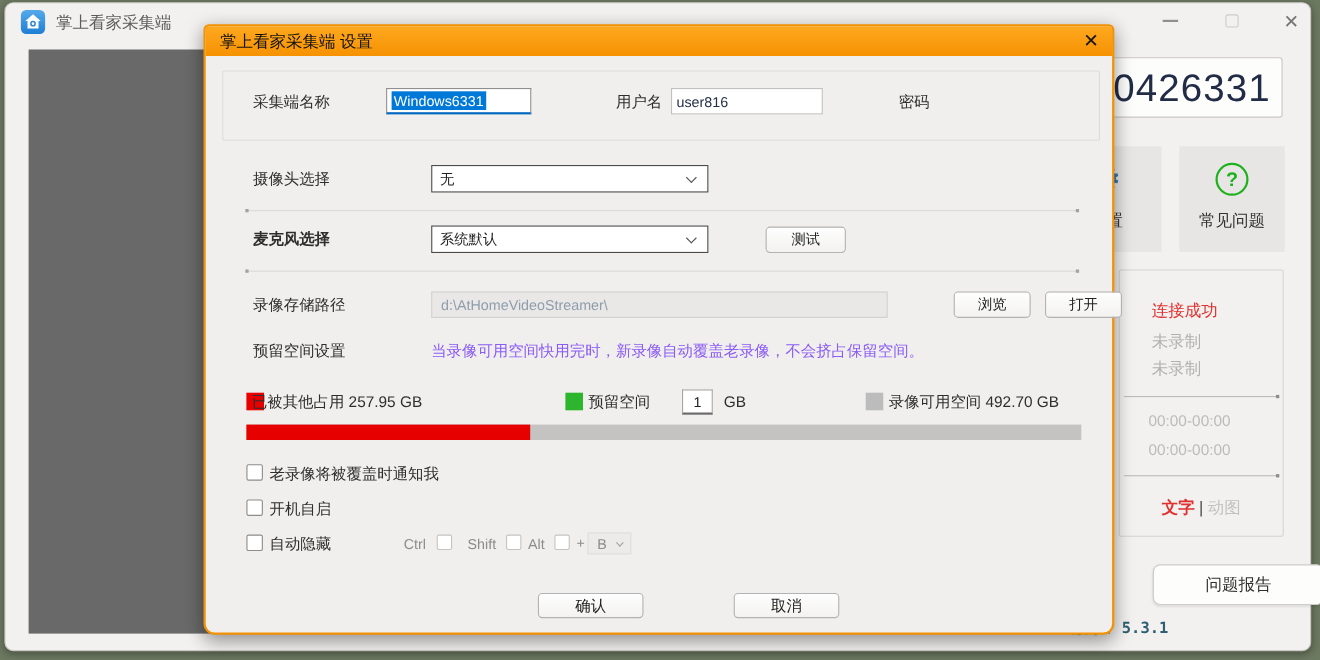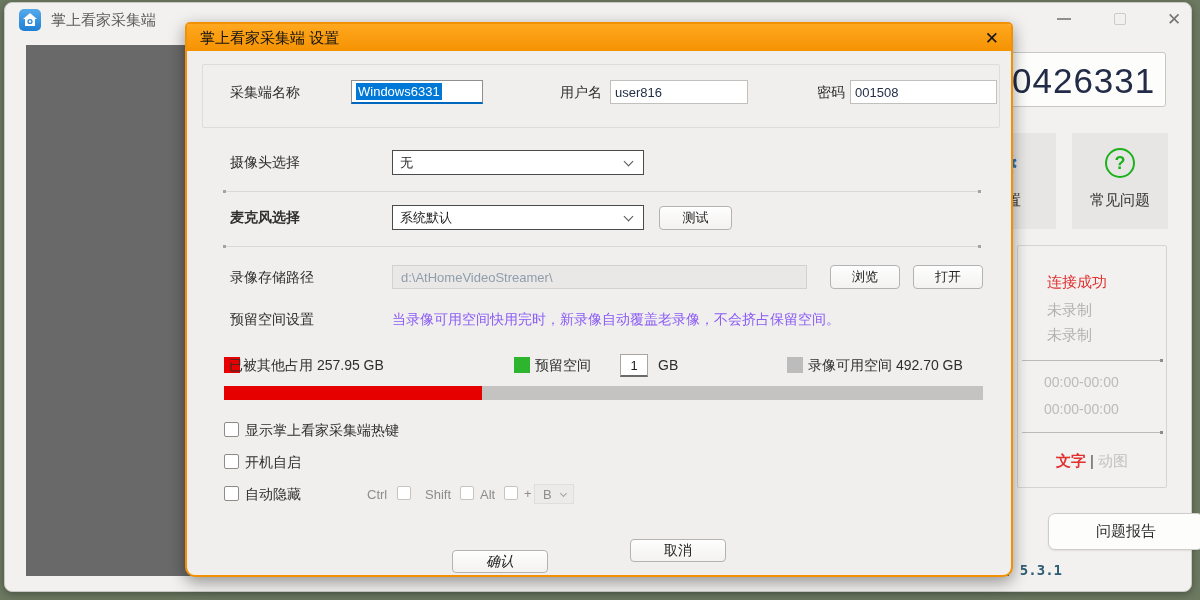--- a/index.html
+++ b/index.html
@@ -69,21 +69,21 @@
   .name-input{ border:1px solid #8f8f8f; border-bottom:2px solid #0067c0; }
   .sel-text{ background:#0078d7; color:#fff; padding:1px 2px; }
 
   .dd{ position:absolute; background:#fff; border:1px solid #4a4a4a; font-size:13px; color:#222;
     display:flex; align-items:center; padding-left:7px; }
   .chev{ position:absolute; right:11px; top:7px; width:7px; height:7px;
     border-right:1.6px solid #555; border-bottom:1.6px solid #555; transform:rotate(45deg); }
   .chev-sm{ right:7px; top:6px; width:5px; height:5px; border-color:#a4a2a0; }
 
   .dlg-btn{ position:absolute; background:linear-gradient(#fefefe,#f3f2f0); border:1px solid #b5b3b1;
-    border-radius:4px; font-size:13px; color:#222; display:flex; align-items:center; justify-content:center; }
+    border-radius:4px; font-size:13px; color:#222; display:flex; align-items:center; justify-content:center;margin-left:37px; }
 
   .sep{ position:absolute; left:37px; width:756px; height:1px; background:#dbd9d6; }
   .sep::before,.sep::after{ content:""; position:absolute; top:-1px; width:3px; height:3px; background:#a5a3a0; }
   .sep::before{ left:-1px; } .sep::after{ right:-1px; }
 
   .path-field{ position:absolute; background:#e9e8e6; border:1px solid #d3d1ce; font-size:13px; color:#8f9dad;
     display:flex; align-items:center; padding-left:8px; }
   .hint-text{ position:absolute; font-size:14px; color:#8b5cf6; }
 
   .legend-sq{ position:absolute; width:16px; height:16px; }
@@ -162,21 +162,20 @@
     </div>
 
     <div class="group1"></div>
     <div class="dlg-label" style="left:43px; top:60px;">采集端名称</div>
     <div class="txt-input name-input" style="left:164px; top:56px; width:132px; height:24px;">
       <span class="sel-text">Windows6331</span>
     </div>
     <div class="dlg-label" style="left:373px; top:60px;">用户名</div>
     <div class="txt-input" style="left:423px; top:56px; width:138px; height:24px;">user816</div>
     <div class="dlg-label" style="left:630px; top:60px;">密码</div>
-    <div class="txt-input" style="left:663px; top:56px; width:147px; height:24px;">001508</div>
 
     <div class="dlg-label" style="left:43px; top:130px;">摄像头选择</div>
     <div class="dd" style="left:205px; top:126px; width:252px; height:25px;">
       <span>无</span>
       <span class="chev"></span>
     </div>
     <div class="sep" style="top:167px;"></div>
 
     <div class="dlg-label" style="left:43px; top:185px;font-weight:bold;">麦克风选择</div>
     <div class="dd" style="left:205px; top:181px; width:252px; height:25px;">
@@ -207,35 +206,35 @@
     <div class="legend-lbl" style="left:621px; top:333px;">
       <span>录像可用空间</span>
       <span>492.70 GB</span>
     </div>
 
     <div class="progress-track" style="background: rgb(197, 195, 193);">
       <div class="progress-used" style="background: rgb(230, 0, 0); width: 34%;"></div>
     </div>
 
     <div class="cbx" style="left:37px; top:398px;"></div>
-    <div class="cbx-lbl" style="left:58px; top:398px;">显示掌上看家采集端热键</div>
+    <div class="cbx-lbl" style="left:58px; top:398px;">老录像将被覆盖时通知我</div>
     <div class="cbx" style="left:37px; top:430px;"></div>
     <div class="cbx-lbl" style="left:58px; top:430px;">开机自启</div>
     <div class="cbx" style="left:37px; top:462px;"></div>
     <div class="cbx-lbl" style="left:58px; top:462px;">自动隐藏</div>
 
     <div class="hk-lbl" style="left:180px; top:463px;">Ctrl</div>
     <div class="hk-cbx" style="left:210px; top:462px;"></div>
     <div class="hk-lbl" style="left:238px; top:463px;">Shift</div>
     <div class="hk-cbx" style="left:273px; top:462px;"></div>
     <div class="hk-lbl" style="left:293px; top:463px;">Alt</div>
     <div class="hk-cbx" style="left:317px; top:462px;"></div>
     <div class="hk-lbl" style="left:337px; top:462px;">+</div>
     <div class="hk-select" style="left:347px; top:460px; width:40px; height:20px;">
       <span>B</span>
       <span class="chev chev-sm"></span>
     </div>
 
-    <div class="dlg-btn" style="left:265px; top:526px; width:96px; height:23px; font-size:14px;font-style:italic;">确认</div>
+    <div class="dlg-btn" style="left:265px; top:515px; width:96px; height:23px; font-size:14px;">确认</div>
     <div class="dlg-btn" style="left:443px; top:515px; width:96px; height:23px; font-size:14px;">取消</div>
   </div>
 
 </div>
 
 </body></html>

